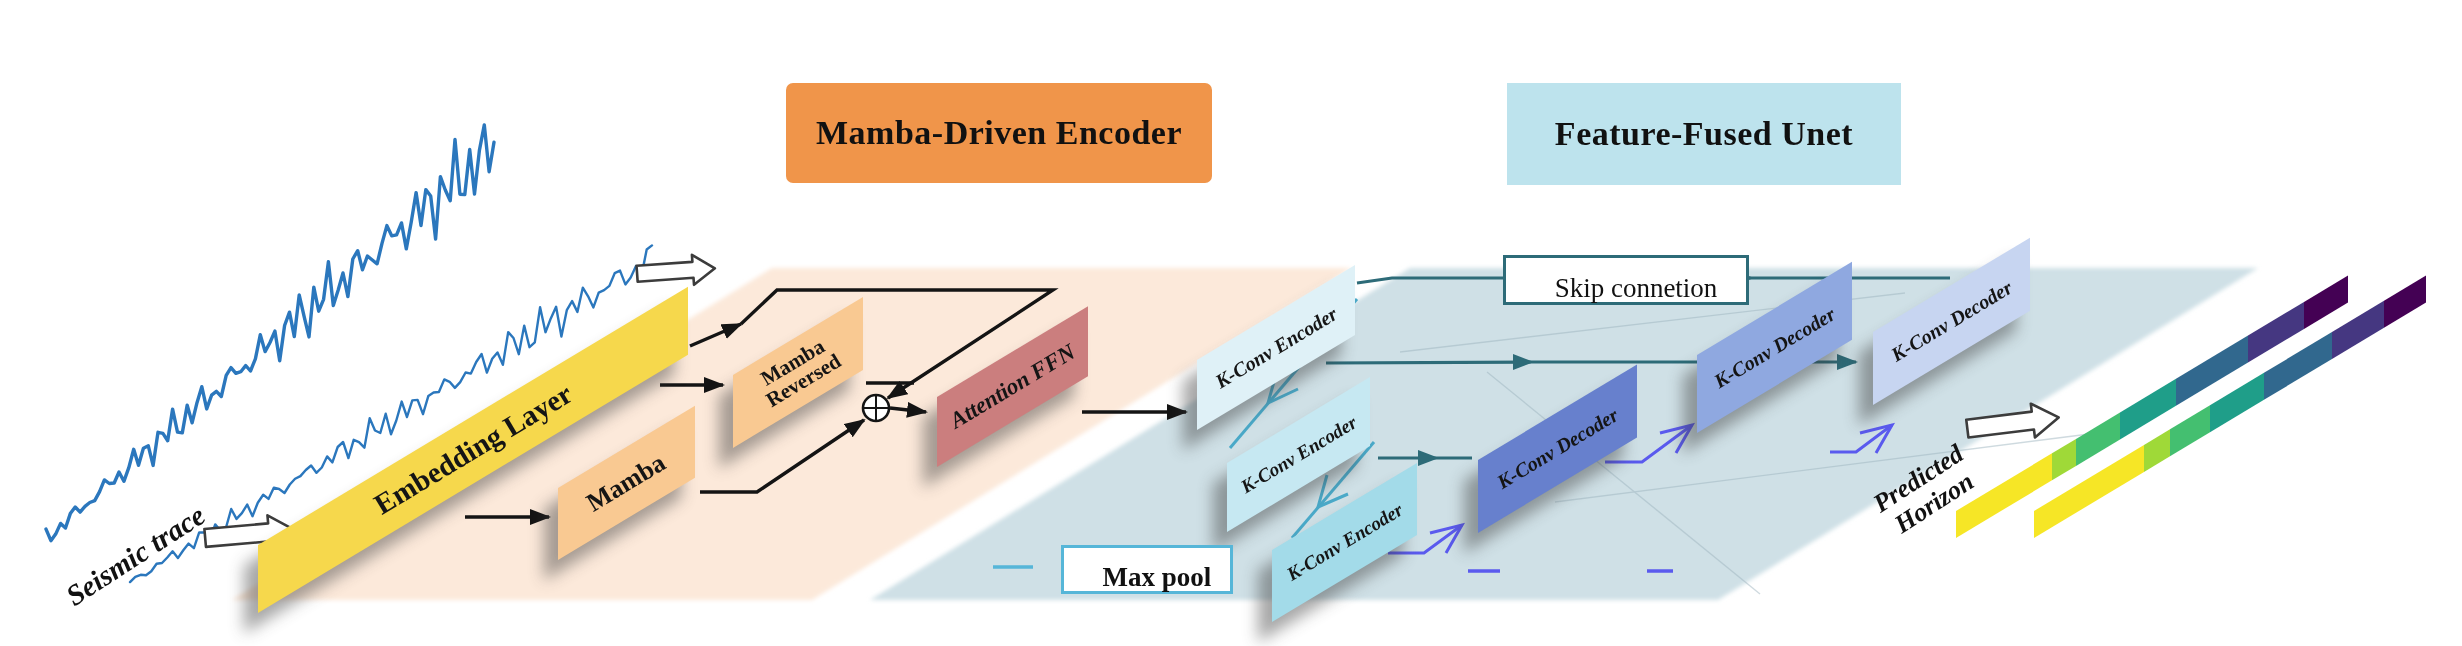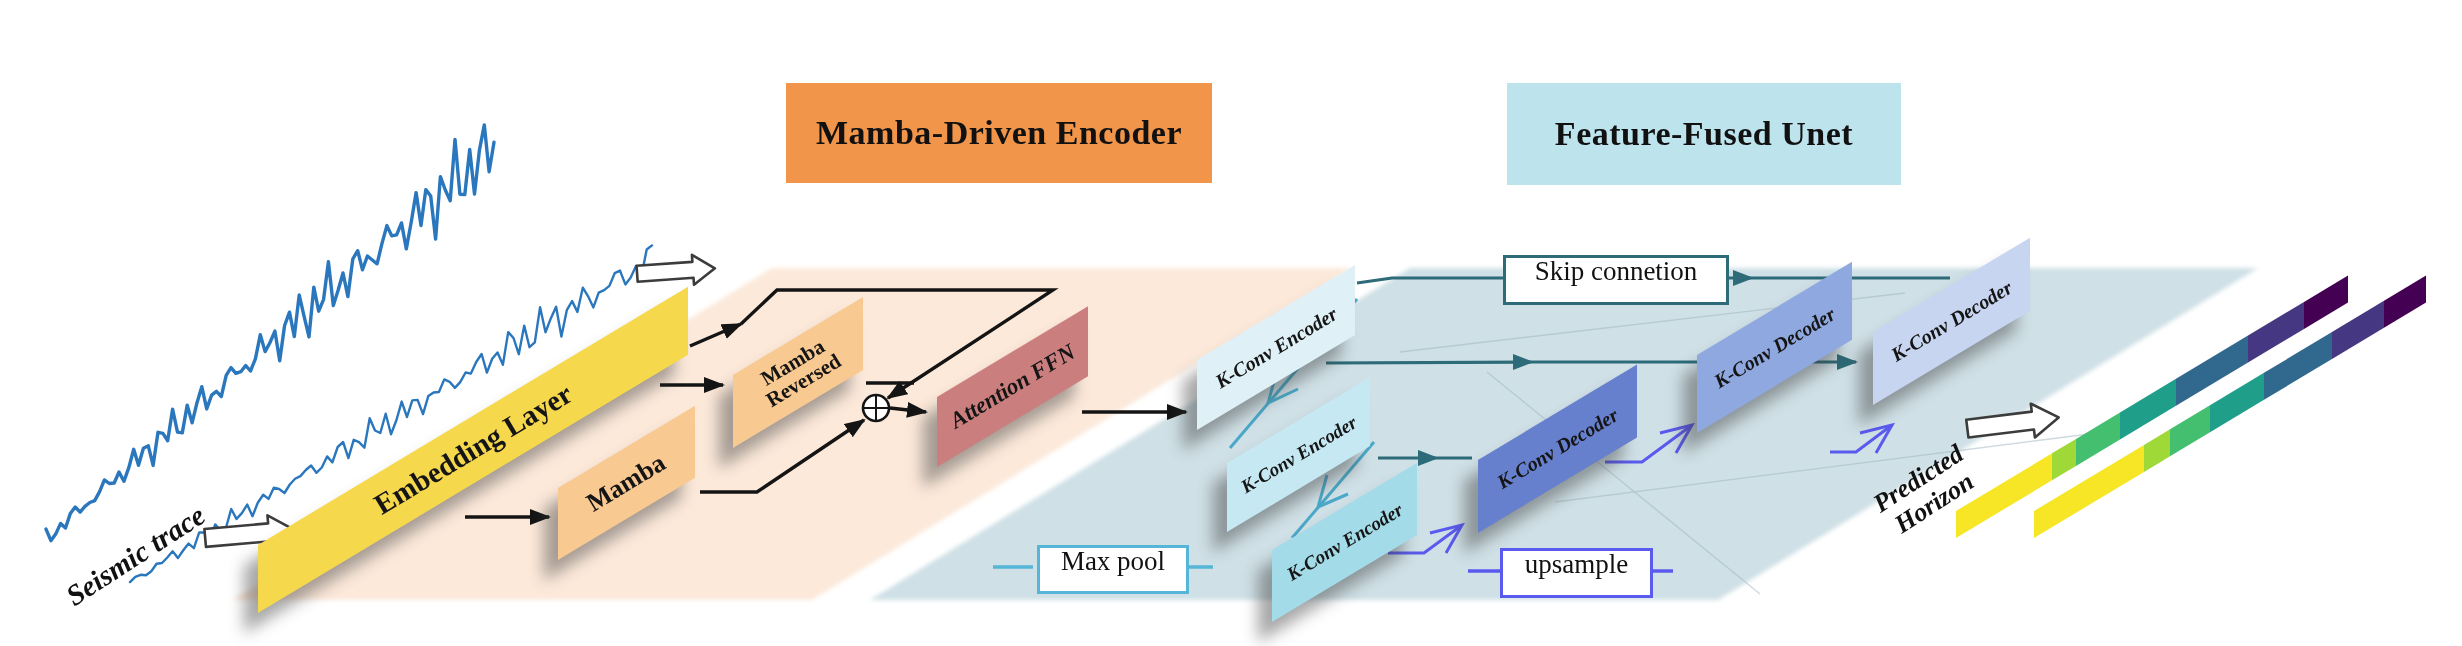--- a/index.html
+++ b/index.html
@@ -4,34 +4,34 @@
 <style>
   html,body{margin:0;padding:0;background:#fff;}
   .stage{
     position:relative;width:2462px;height:646px;overflow:hidden;background:#fff;
     font-family:"Liberation Serif","DejaVu Serif",serif;color:var(--text-dark,#111);
   }
   .layer{position:absolute;left:0;top:0;}
   
   .banner{position:absolute;display:flex;align-items:center;justify-content:center;
     font-weight:bold;font-size:34px;letter-spacing:.5px;}
-  .banner.orange{left:786px;top:83px;width:426px;height:100px;background:var(--banner-orange);}
+  .banner.orange{left:786px;top:83px;width:426px;height:100px;background:var(--banner-orange);border-radius:7px;}
   .banner.blue{left:1507px;top:83px;width:394px;height:102px;background:var(--banner-blue);}
   
   .tile{position:absolute;transform-origin:0 0;transform:skewY(-31deg);
     display:flex;align-items:center;justify-content:center;
     box-shadow:-14px 12px 14px rgba(60,60,60,.45);}
   .tl{transform:skewY(31deg) rotate(-31deg);font-weight:bold;white-space:nowrap;
     text-align:center;line-height:1.02;color:#151515;}
   .it .tl{font-style:italic;}
   
-  .lbox{position:absolute;background:#fff;display:flex;align-items:flex-start;justify-content:center;
-    font-size:27px;line-height:1;}
+  .lbox{position:absolute;background:#fff;display:flex;align-items:flex-end;justify-content:center;
+    font-size:27px;line-height:1;padding-left:20px;}
   .lbox.skip{left:1503px;top:255px;width:220px;height:44px;border:3px solid var(--skip-teal);}
-  .lbox.maxpool{left:1037px;top:545px;width:146px;height:43px;border:3px solid var(--maxpool-border);}
+  .lbox.maxpool{left:1061px;top:545px;width:146px;height:43px;border:3px solid var(--maxpool-border);font-weight:bold;}
   .lbox.upsample{left:1500px;top:548px;width:147px;height:44px;border:3px solid var(--upsample-violet);}
   
   .rlabel{position:absolute;font-weight:bold;font-style:italic;transform-origin:0 0;
     transform:rotate(-33deg);white-space:nowrap;color:#111;}
   .rlabel.seismic{left:60px;top:585px;font-size:29px;}
   .rlabel.predicted{left:1848px;top:508px;font-size:26px;text-align:center;width:150px;line-height:1.1;}
   
   .strip{position:absolute;display:flex;height:27px;width:392px;
     transform-origin:0 0;transform:skewY(-31deg);}
   .strip .seg{height:100%;}
@@ -165,23 +165,20 @@
   </div>
   <div class="tile it" style="left:1873px;top:332px;width:157px;height:73px;background:var(--dec3-blue);font-size:20px">
     <span class="tl">K-Conv Decoder</span>
   </div>
 
   <div class="lbox skip">
     <span>Skip connetion</span>
   </div>
   <div class="lbox maxpool">
     <span>Max pool</span>
-  </div>
-  <div class="lbox upsample">
-    <span>upsample</span>
   </div>
 
   <div class="rlabel seismic">Seismic trace</div>
   <div class="rlabel predicted">
     <div>Predicted</div>
     <div>Horizon</div>
   </div>
 
   <div class="strip" id="strip-a" style="left:1956px;top:511px;">
       <div class="seg" style="width: 96px; background: rgb(246, 230, 38);"></div>

